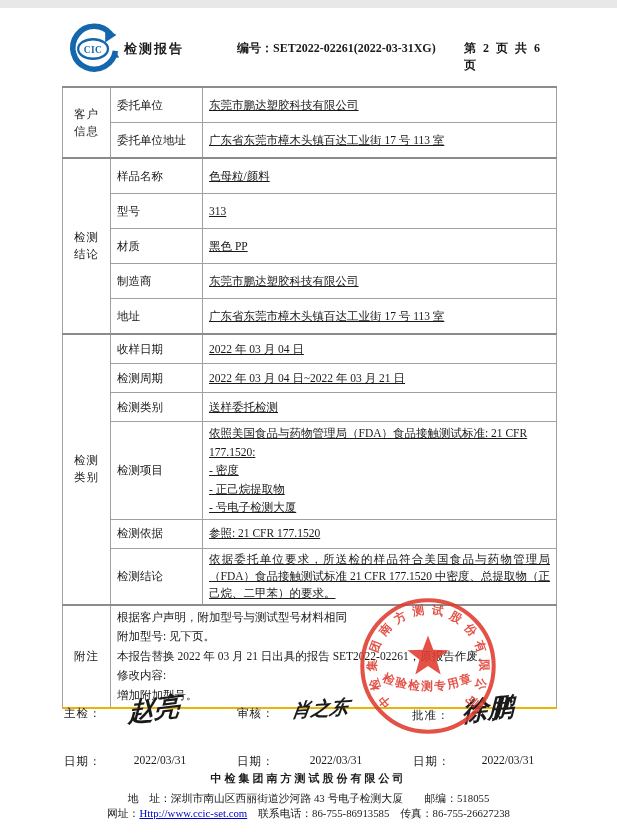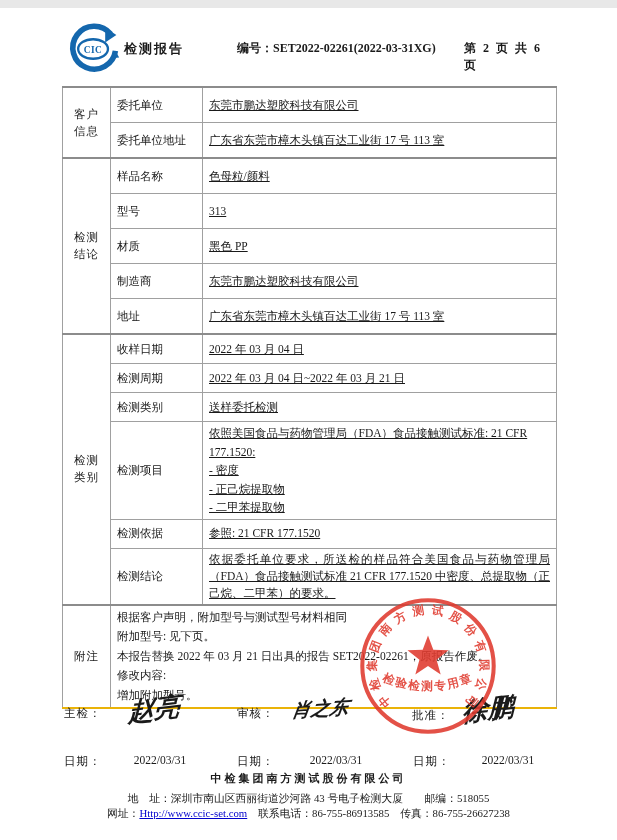--- a/index.html
+++ b/index.html
@@ -128,21 +128,21 @@
         <td class="label">检测类别</td>
         <td class="value">送样委托检测</td>
       </tr>
       <tr>
         <td class="label">检测项目</td>
         <td class="value multiline">
           <div>依照美国食品与药物管理局（FDA）食品接触测试标准: 21 CFR</div>
           <div>177.1520:</div>
           <div>-  密度</div>
           <div>-  正己烷提取物</div>
-          <div>-  二甲苯提取物</div>
+          <div>-  号电子检测大厦</div>
         </td>
       </tr>
       <tr class="r-s">
         <td class="label">检测依据</td>
         <td class="value">参照: 21 CFR 177.1520</td>
       </tr>
       <tr>
         <td class="label">检测结论</td>
         <td class="value conclusion">依据委托单位要求，所送检的样品符合美国食品与药物管理局（FDA）食品接触测试标准 21 CFR 177.1520 中密度、总提取物（正己烷、二甲苯）的要求。</td>
       </tr>

